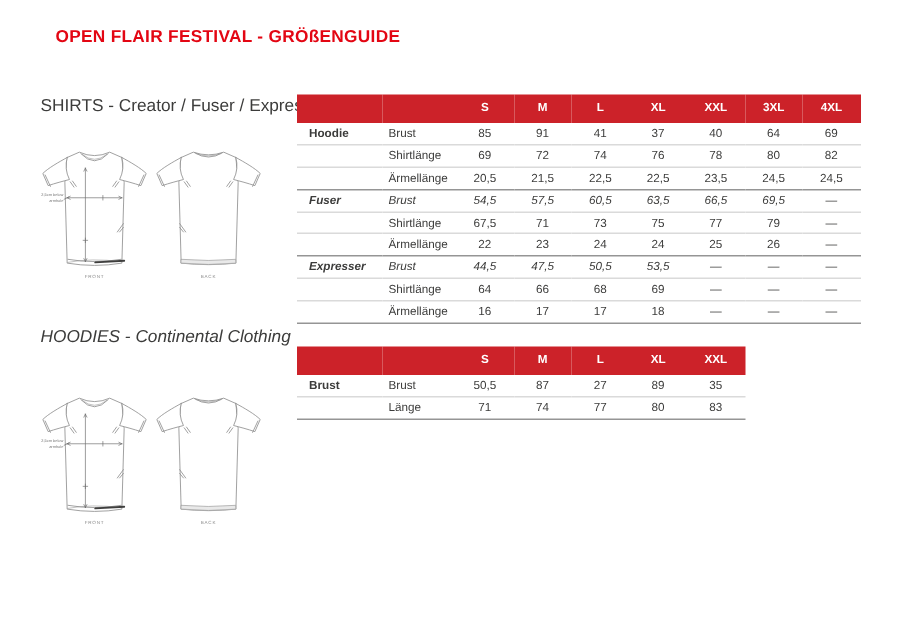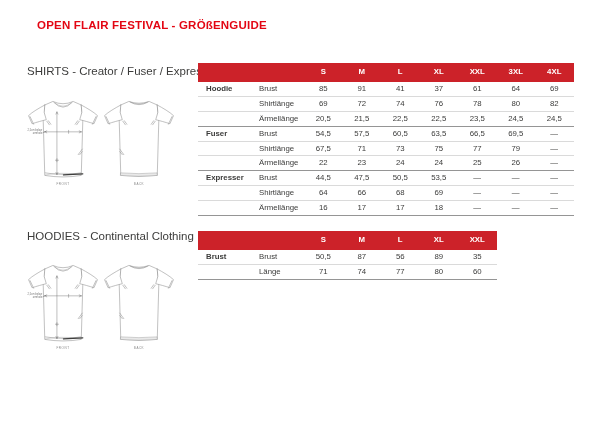--- a/index.html
+++ b/index.html
@@ -19,21 +19,21 @@
   }
   .page-title{
     position:absolute;left:13px;top:19px;
     font-size:11.5px;font-weight:700;color:var(--title-red);letter-spacing:.2px;margin-left:24px;
   }
   .section-heading{
     position:absolute;left:27px;
     font-size:11.5px;color:var(--text);
   }
   #heading-shirts{top:65px;}
-  #heading-hoodies{top:230px;}
+  #heading-hoodies{top:219px;font-style:italic;}
 
   .illustration{position:absolute;left:24px;width:152px;height:97px;}
   #illustration-shirts{top:95px;}
   #illustration-hoodies{top:259px;}
 
   .size-table{
     position:absolute;left:198px;display:grid;
     border-bottom:1px solid var(--line-dark);
   }
   #table-shirts{top:63px;}
@@ -43,21 +43,21 @@
     font-size:7.8px;height:18.5px;line-height:18.5px;text-align:center;
   }
   .size-table .cell{
     font-size:7.8px;height:14.8px;line-height:14.2px;color:var(--text);
     white-space:nowrap;overflow:hidden;
   }
   .cell.group{font-weight:700;padding-left:8px;}
   .cell.measure{padding-left:4px;}
   .cell.val{text-align:center;}
   .bt-light{border-top:1px solid var(--line-light);}
-  .bt-dark{border-top:1px solid var(--line-dark);}
+  .bt-dark{border-top:1px solid var(--line-dark);font-style:italic;}
 </style>
 </head>
 <body>
 
 <div class="page-title">OPEN FLAIR FESTIVAL - GRÖßENGUIDE</div>
 
 <div class="section-heading" id="heading-shirts">SHIRTS - Creator / Fuser / Expresser</div>
 
 <svg class="illustration" id="illustration-shirts" viewBox="0 0 300 190" xmlns="http://www.w3.org/2000/svg">
   <g stroke="var(--sketch)" stroke-width="1.1" fill="#ffffff" stroke-linejoin="round" stroke-linecap="round">
@@ -102,21 +102,21 @@
 <div class="size-table" id="table-shirts" style="grid-template-columns: 57px 49px repeat(7, 38.5px);">
     <div class="hd"></div>
     <div class="hd"></div>
     <div class="hd">S</div>
     <div class="hd">M</div>
     <div class="hd">L</div>
     <div class="hd">XL</div>
     <div class="hd">XXL</div>
     <div class="hd">3XL</div>
     <div class="hd">4XL</div>
-    <div style="display: contents;"><div class="cell group">Hoodie</div><div class="cell measure">Brust</div><div class="cell val">85</div><div class="cell val">91</div><div class="cell val">41</div><div class="cell val">37</div><div class="cell val">61</div><div class="cell val">64</div><div class="cell val">69</div></div>
+    <div style="display: contents;"><div class="cell group">Hoodie</div><div class="cell measure">Brust</div><div class="cell val">85</div><div class="cell val">91</div><div class="cell val">41</div><div class="cell val">37</div><div class="cell val">40</div><div class="cell val">64</div><div class="cell val">69</div></div>
     <div style="display: contents;"><div class="cell group bt-light"></div><div class="cell measure bt-light">Shirtlänge</div><div class="cell val bt-light">69</div><div class="cell val bt-light">72</div><div class="cell val bt-light">74</div><div class="cell val bt-light">76</div><div class="cell val bt-light">78</div><div class="cell val bt-light">80</div><div class="cell val bt-light">82</div></div>
     <div style="display: contents;"><div class="cell group bt-light"></div><div class="cell measure bt-light">Ärmellänge</div><div class="cell val bt-light">20,5</div><div class="cell val bt-light">21,5</div><div class="cell val bt-light">22,5</div><div class="cell val bt-light">22,5</div><div class="cell val bt-light">23,5</div><div class="cell val bt-light">24,5</div><div class="cell val bt-light">24,5</div></div>
     <div style="display: contents;"><div class="cell group bt-dark">Fuser</div><div class="cell measure bt-dark">Brust</div><div class="cell val bt-dark">54,5</div><div class="cell val bt-dark">57,5</div><div class="cell val bt-dark">60,5</div><div class="cell val bt-dark">63,5</div><div class="cell val bt-dark">66,5</div><div class="cell val bt-dark">69,5</div><div class="cell val bt-dark">—</div></div>
     <div style="display: contents;"><div class="cell group bt-light"></div><div class="cell measure bt-light">Shirtlänge</div><div class="cell val bt-light">67,5</div><div class="cell val bt-light">71</div><div class="cell val bt-light">73</div><div class="cell val bt-light">75</div><div class="cell val bt-light">77</div><div class="cell val bt-light">79</div><div class="cell val bt-light">—</div></div>
     <div style="display: contents;"><div class="cell group bt-light"></div><div class="cell measure bt-light">Ärmellänge</div><div class="cell val bt-light">22</div><div class="cell val bt-light">23</div><div class="cell val bt-light">24</div><div class="cell val bt-light">24</div><div class="cell val bt-light">25</div><div class="cell val bt-light">26</div><div class="cell val bt-light">—</div></div>
     <div style="display: contents;"><div class="cell group bt-dark">Expresser</div><div class="cell measure bt-dark">Brust</div><div class="cell val bt-dark">44,5</div><div class="cell val bt-dark">47,5</div><div class="cell val bt-dark">50,5</div><div class="cell val bt-dark">53,5</div><div class="cell val bt-dark">—</div><div class="cell val bt-dark">—</div><div class="cell val bt-dark">—</div></div>
     <div style="display: contents;"><div class="cell group bt-light"></div><div class="cell measure bt-light">Shirtlänge</div><div class="cell val bt-light">64</div><div class="cell val bt-light">66</div><div class="cell val bt-light">68</div><div class="cell val bt-light">69</div><div class="cell val bt-light">—</div><div class="cell val bt-light">—</div><div class="cell val bt-light">—</div></div>
     <div style="display: contents;"><div class="cell group bt-light"></div><div class="cell measure bt-light">Ärmellänge</div><div class="cell val bt-light">16</div><div class="cell val bt-light">17</div><div class="cell val bt-light">17</div><div class="cell val bt-light">18</div><div class="cell val bt-light">—</div><div class="cell val bt-light">—</div><div class="cell val bt-light">—</div></div>
   </div>
 
@@ -163,15 +163,15 @@
 </svg>
 
 <div class="size-table" id="table-hoodies" style="grid-template-columns: 57px 49px repeat(5, 38.5px);">
     <div class="hd"></div>
     <div class="hd"></div>
     <div class="hd">S</div>
     <div class="hd">M</div>
     <div class="hd">L</div>
     <div class="hd">XL</div>
     <div class="hd">XXL</div>
-    <div style="display: contents;"><div class="cell group">Brust</div><div class="cell measure">Brust</div><div class="cell val">50,5</div><div class="cell val">87</div><div class="cell val">56</div><div class="cell val">89</div><div class="cell val">35</div></div>
-    <div style="display: contents;"><div class="cell group bt-light"></div><div class="cell measure bt-light">Länge</div><div class="cell val bt-light">71</div><div class="cell val bt-light">74</div><div class="cell val bt-light">77</div><div class="cell val bt-light">80</div><div class="cell val bt-light">60</div></div>
+    <div style="display: contents;"><div class="cell group">Brust</div><div class="cell measure">Brust</div><div class="cell val">50,5</div><div class="cell val">87</div><div class="cell val">27</div><div class="cell val">89</div><div class="cell val">35</div></div>
+    <div style="display: contents;"><div class="cell group bt-light"></div><div class="cell measure bt-light">Länge</div><div class="cell val bt-light">71</div><div class="cell val bt-light">74</div><div class="cell val bt-light">77</div><div class="cell val bt-light">80</div><div class="cell val bt-light">83</div></div>
   </div>
 
 </body></html>

